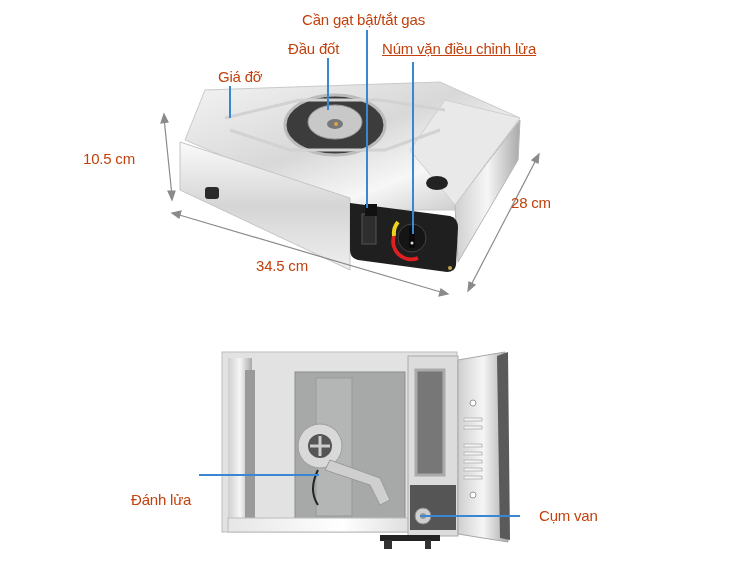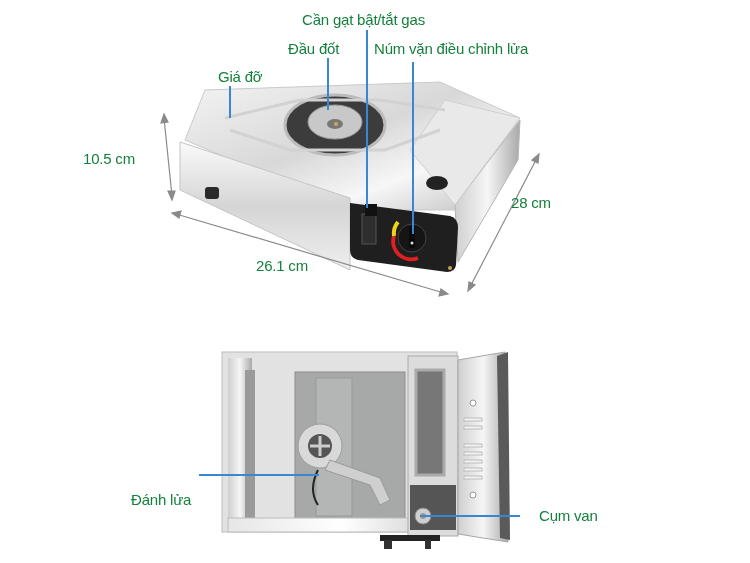--- a/index.html
+++ b/index.html
@@ -1,17 +1,17 @@
 <!DOCTYPE html>
 <html><head>
 <meta charset="utf-8">
 <style>
   html, body { margin:0; padding:0; background:#ffffff; }
   body { width:750px; height:563px; position:relative; overflow:hidden; font-family:"Liberation Sans", sans-serif; }
-  .lbl { position:absolute; color:#15803d; font-size:15px; white-space:nowrap; letter-spacing:-0.2px; }
+  .lbl { position:absolute; color:#c2410c; font-size:15px; white-space:nowrap; letter-spacing:-0.2px; }
   .pointer { position:absolute; background:#3a86d0; }
   svg { position:absolute; left:0; top:0; }
 </style>
 </head>
 <body>
 
 <svg width="750" height="563">
   <defs>
     <linearGradient id="steel" x1="0" y1="0" x2="1" y2="1">
       <stop offset="0" stop-color="#f4f4f4"></stop>
@@ -114,29 +114,29 @@
     <rect x="464" y="460" width="18" height="3"></rect>
     <rect x="464" y="468" width="18" height="3"></rect>
     <rect x="464" y="476" width="18" height="3"></rect>
   </g>
   <circle cx="473" cy="403" r="3" fill="#fff" stroke="#999"></circle>
   <circle cx="473" cy="495" r="3" fill="#fff" stroke="#999"></circle>
 </svg>
 
 <div class="lbl" style="left:302px;top:11px;">Cần gạt bật/tắt gas</div>
 <div class="lbl" style="left:288px;top:40px;">Đầu đốt</div>
-<div class="lbl" style="left:374px;top:40px;">Núm vặn điều chỉnh lửa</div>
+<div class="lbl" style="left:382px;top:40px;text-decoration:underline;">Núm vặn điều chỉnh lửa</div>
 <div class="lbl" style="left:218px;top:68px;">Giá đỡ</div>
 
 <div class="pointer" style="left:366px;top:30px;width:2px;height:178px;"></div>
 <div class="pointer" style="left:327px;top:58px;width:2px;height:52px;"></div>
 <div class="pointer" style="left:412px;top:62px;width:2px;height:172px;"></div>
 <div class="pointer" style="left:229px;top:86px;width:2px;height:32px;"></div>
 
 <div class="lbl" style="left:83px;top:150px;text-align:right;">10.5 cm</div>
-<div class="lbl" style="left:256px;top:257px;">26.1 cm</div>
+<div class="lbl" style="left:256px;top:257px;">34.5 cm</div>
 <div class="lbl" style="left:511px;top:194px;">28 cm</div>
 
 <div class="lbl" style="left:131px;top:465px;margin-top:26px;">Đánh lửa</div>
 <div class="pointer" style="left:199px;top:474px;width:120px;height:2px;"></div>
 
 <div class="lbl" style="left:539px;top:507px;">Cụm van</div>
 <div class="pointer" style="left:420px;top:515px;width:100px;height:2px;"></div>
 
 </body></html>

